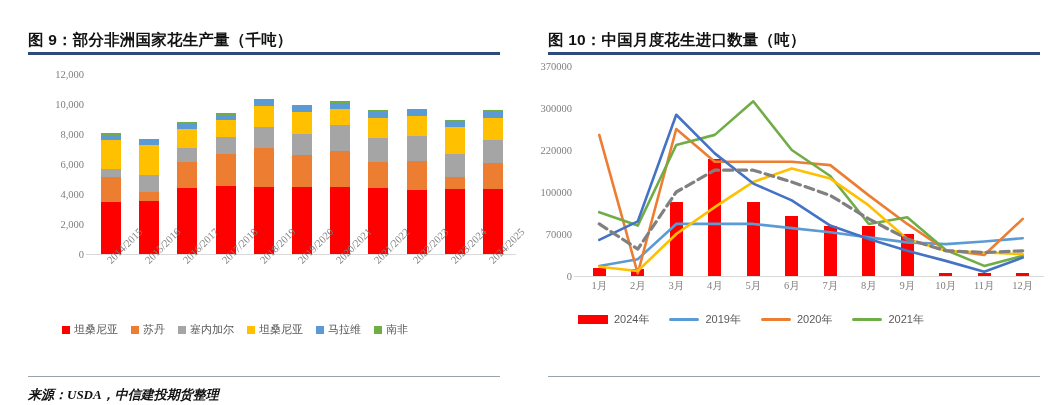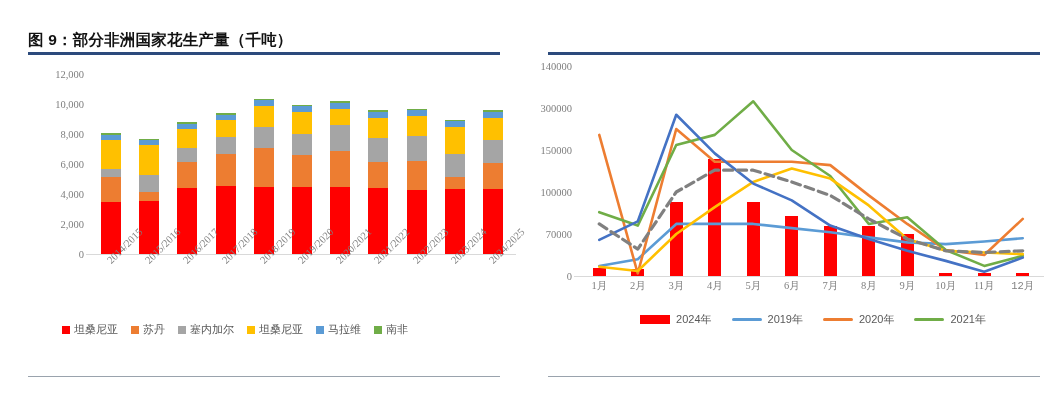--- a/index.html
+++ b/index.html
@@ -74,21 +74,21 @@
   .rbar { position:absolute; bottom:0; background:#ff0000; width:13px; }
   #combo svg { position:absolute; left:0; top:0; overflow:visible; }
   .xlab-m {
     position:absolute; top:263px; font-size:10.5px; color:#7f7f7f;
     text-align:center; font-family:"Liberation Serif", serif;
   }
   #legend-right {
     position:absolute; left:48px; top:296px;
     width:470px; font-size:11px; color:#595959;
   }
-  #legend-right .row { display:flex; align-items:center; gap:20px; margin-bottom:8px;justify-content:center; }
+  #legend-right .row { display:flex; align-items:center; gap:20px; margin-bottom:8px; }
   #legend-right .li { display:flex; align-items:center; gap:6px; white-space:nowrap; }
   #legend-right .bar-sw { width:30px; height:9px; }
   #legend-right .ln-sw { width:30px; height:3px; border-radius:2px; }
   #legend-right .dash-sw {
     width:30px; height:4px;
     background:repeating-linear-gradient(to right,#808080 0 7px,transparent 7px 11px);
   }
 </style>
 </head>
 <body>
@@ -235,33 +235,35 @@
           <span class="sw" style="background:#5b9bd5"></span>
           <span>马拉维</span>
         </span>
         <span class="li">
           <span class="sw" style="background:#70ad47"></span>
           <span>南非</span>
         </span>
       </div>
 
     <div class="footer-rule"></div>
+    <div class="source">来源：USDA，中信建投期货整理</div>
   </div>
 
   <div class="panel panel-right">
+    <div class="panel-title">图 10：中国月度花生进口数量（吨）</div>
     <div class="title-rule"></div>
 
     <div class="plot" id="plot-right">
       <div id="yaxis-right" style="position: absolute; left: 0px; top: 0px; width: 42px; height: 260px;">
           <div class="ytick" style="top: 260px;">0</div>
           <div class="ytick" style="top: 218px;">70000</div>
           <div class="ytick" style="top: 176px;">100000</div>
-          <div class="ytick" style="top: 134px;">150000</div>
+          <div class="ytick" style="top: 134px;">220000</div>
           <div class="ytick" style="top: 92px;">300000</div>
-          <div class="ytick" style="top: 50px;">140000</div>
+          <div class="ytick" style="top: 50px;">370000</div>
         </div>
       <div id="combo">
           <div class="rbar" style="left: 12.75px; height: 7.56px;"></div>
           <div class="rbar" style="left: 51.25px; height: 6.72px;"></div>
           <div class="rbar" style="left: 89.75px; height: 73.92px;"></div>
           <div class="rbar" style="left: 128.25px; height: 116.76px;"></div>
           <div class="rbar" style="left: 166.75px; height: 73.92px;"></div>
           <div class="rbar" style="left: 205.25px; height: 60.48px;"></div>
           <div class="rbar" style="left: 243.75px; height: 50.4px;"></div>
           <div class="rbar" style="left: 282.25px; height: 49.56px;"></div>
@@ -284,21 +286,21 @@
         <div class="xlab-m" style="left: 88.5px; width: 38.5px;">2月</div>
         <div class="xlab-m" style="left: 127px; width: 38.5px;">3月</div>
         <div class="xlab-m" style="left: 165.5px; width: 38.5px; text-align: center;">4月</div>
         <div class="xlab-m" style="left: 204px; width: 38.5px;">5月</div>
         <div class="xlab-m" style="left: 242.5px; width: 38.5px;">6月</div>
         <div class="xlab-m" style="left: 281px; width: 38.5px;">7月</div>
         <div class="xlab-m" style="left: 319.5px; width: 38.5px;">8月</div>
         <div class="xlab-m" style="left: 358px; width: 38.5px;">9月</div>
         <div class="xlab-m" style="left: 396.5px; width: 38.5px;">10月</div>
         <div class="xlab-m" style="left: 435px; width: 38.5px;">11月</div>
-        <div class="xlab-m" style="left: 473.5px; width: 38.5px; font-family: Liberation Mono, monospace;">12月</div>
+        <div class="xlab-m" style="left: 473.5px; width: 38.5px;">12月</div>
       </div>
 
     <div id="legend-right">
         <div class="row">
           <span class="li">
             <span class="bar-sw" style="background:#ff0000"></span>
             <span>2024年</span>
           </span>
           <span class="li">
             <span class="ln-sw" style="background:#5b9bd5"></span>

